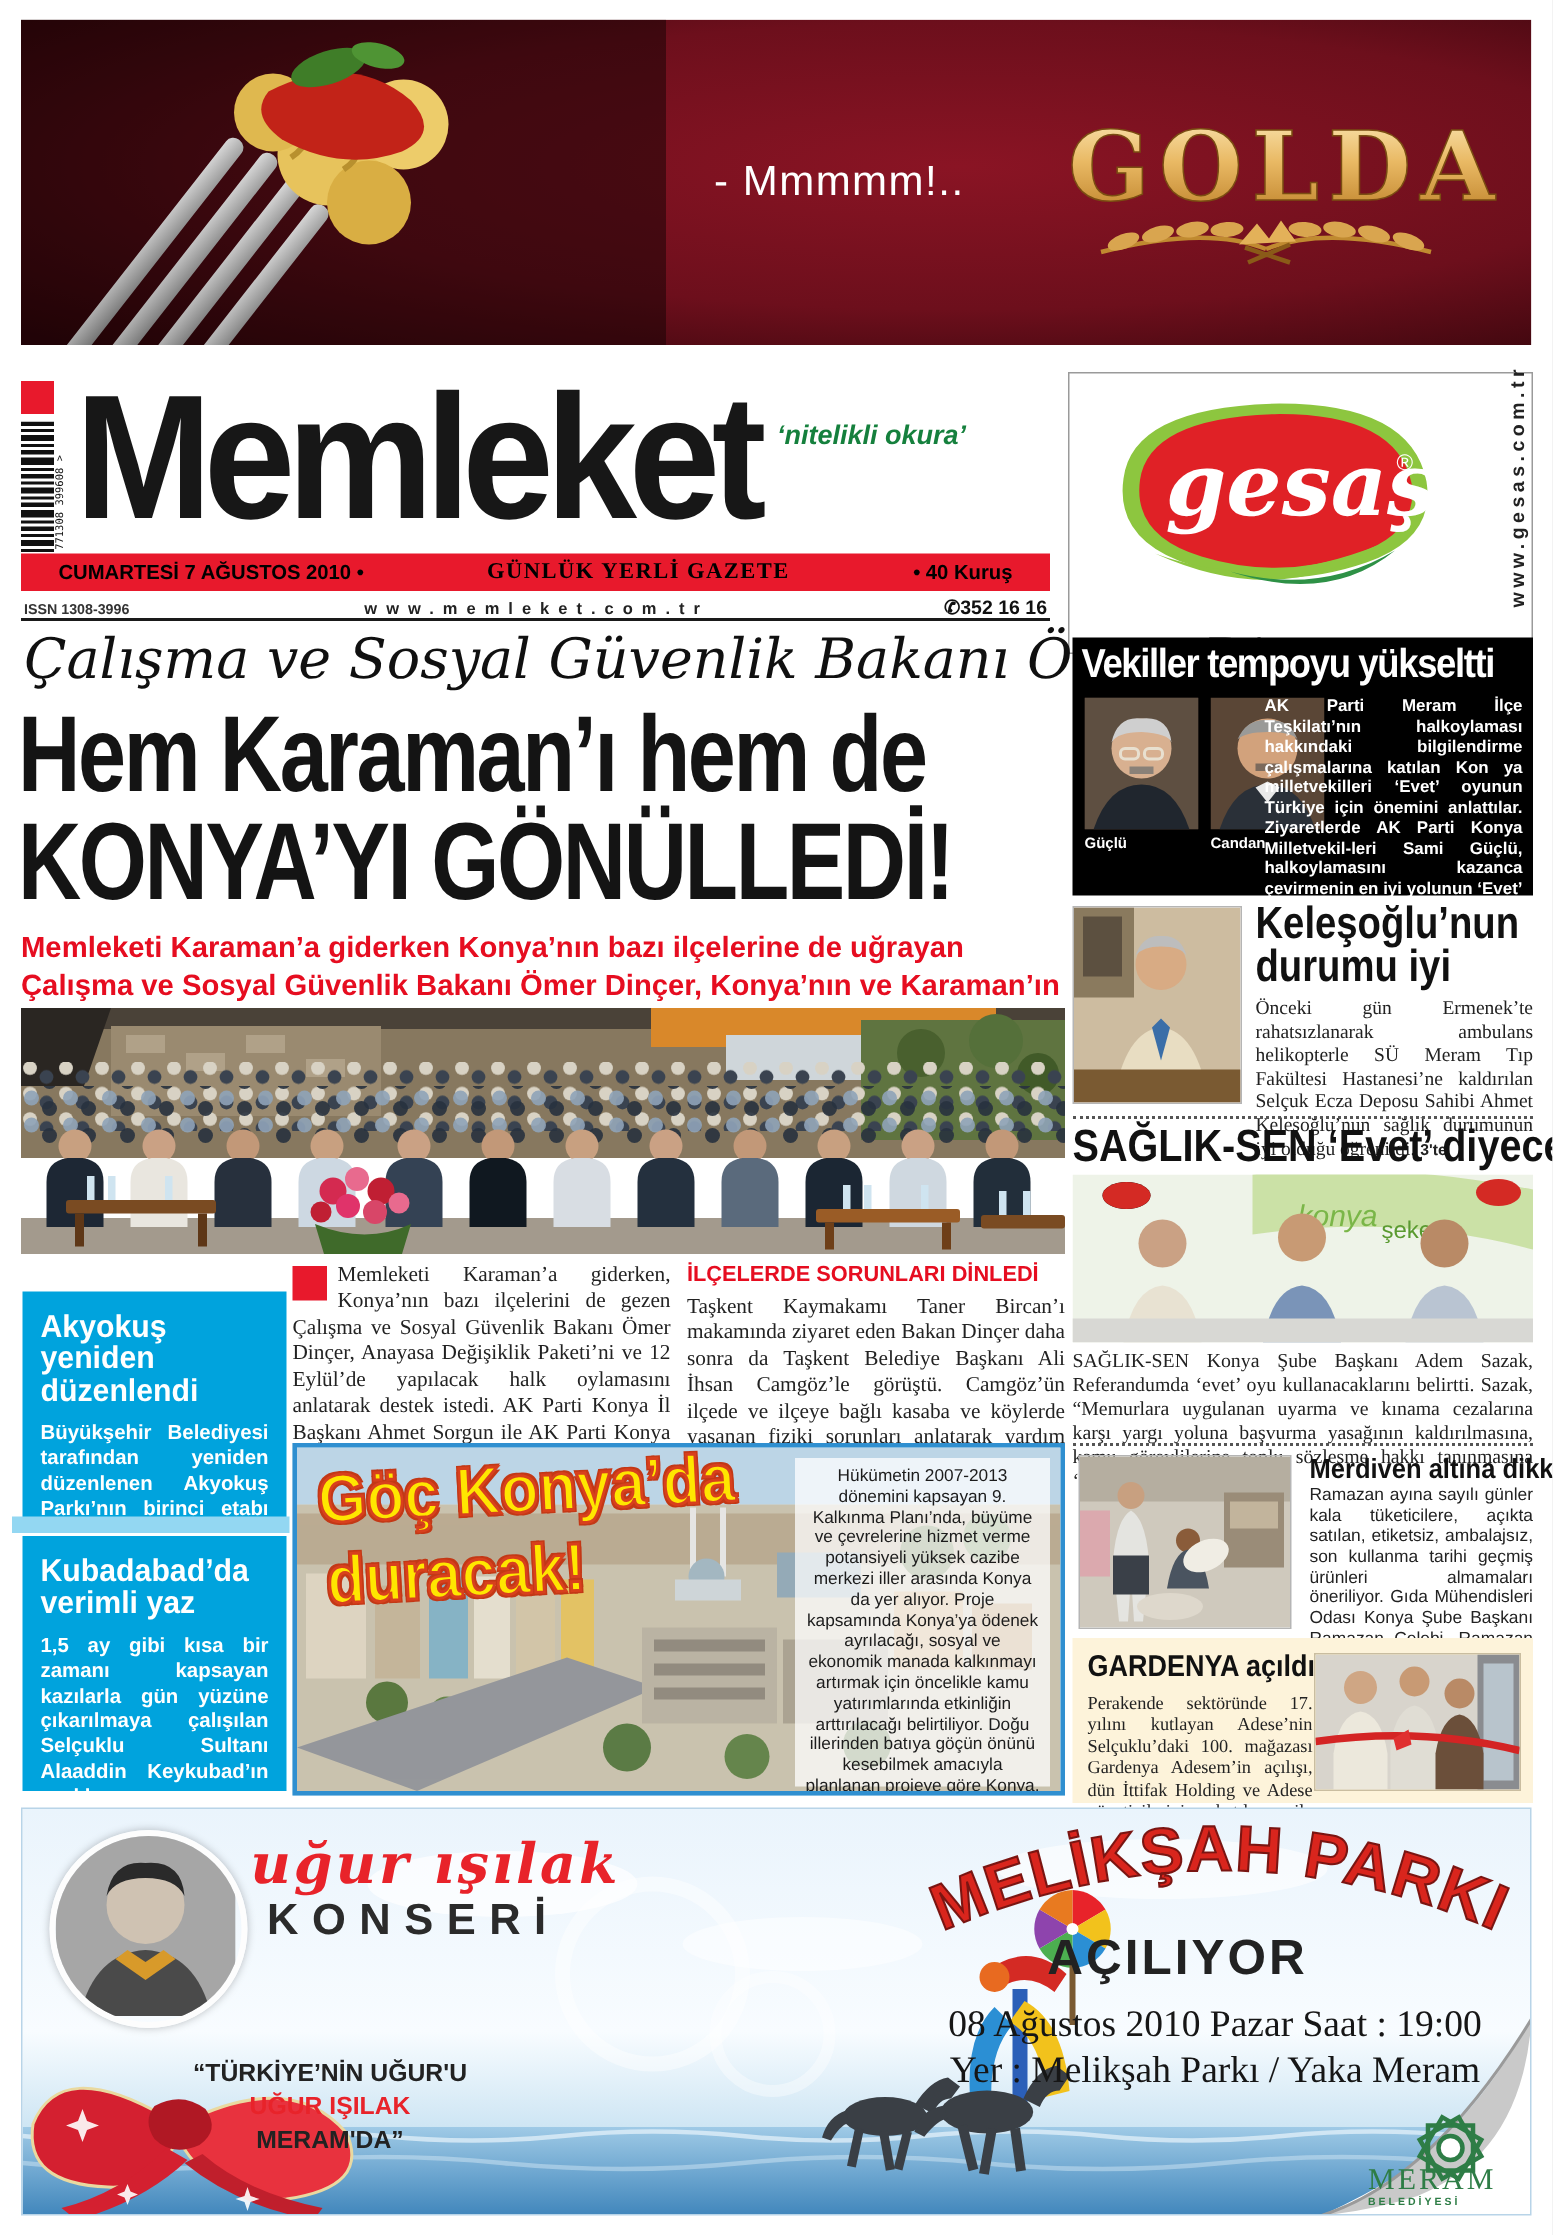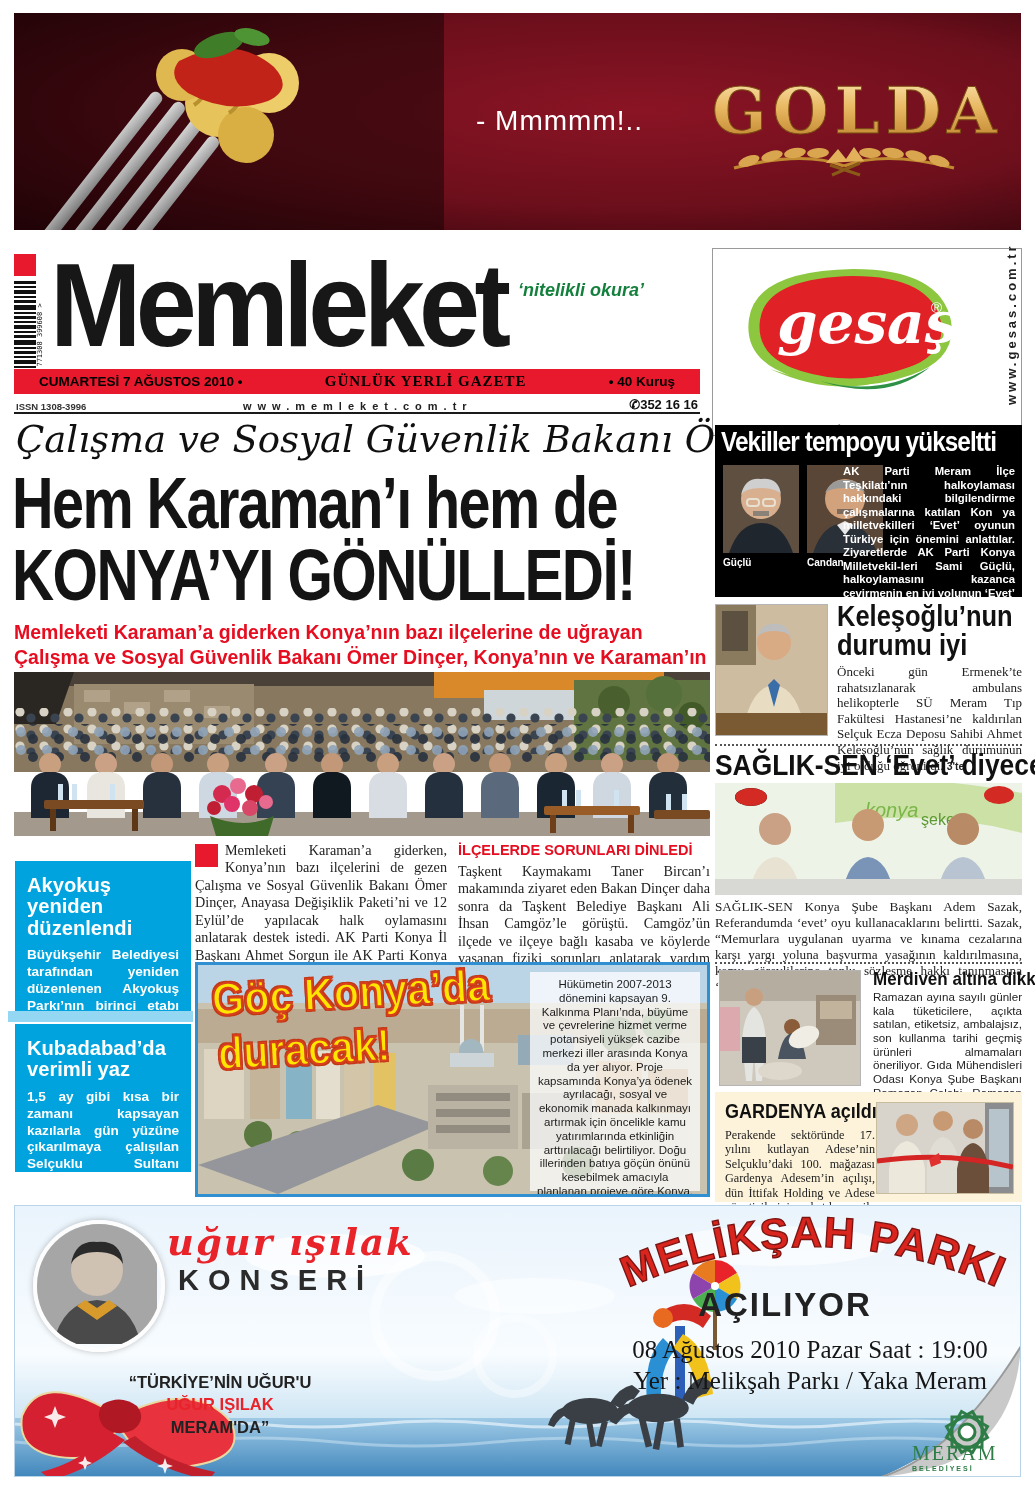--- a/index.html
+++ b/index.html
@@ -47,21 +47,21 @@
   .articles{left:195px;top:842px;width:515px;display:flex;gap:11px;}
   .artcol{width:252px;font-family:"Liberation Serif",serif;font-size:14.2px;line-height:1.23;text-align:justify;color:#222;}
   .dropcap{float:left;width:23px;height:23px;background:#e8192c;margin:2px 7px 0 0;}
   .subhead2{color:#e60d20;font-family:"Liberation Sans",sans-serif;font-weight:bold;font-size:14.5px;margin:0 0 3px 0;}
   .pref{font-family:"Liberation Sans",sans-serif;font-weight:bold;font-size:10.5px;color:#222;}
 
   
   .sb-box{left:15px;width:176px;background:#00a3dd;color:#fff;padding:13px 12px;box-sizing:border-box;}
   .sb1{top:849px;height:160px;margin-top:12px;}
   .sb-sep{left:8px;top:1011px;width:185px;height:11px;background:#93d7f2;}
-  .sb2{top:1024px;height:148px;}
+  .sb2{top:1024px;height:170px;}
   .sb-title{font-size:21px;font-weight:900;line-height:1.02;margin:0 0 9px 0;transform:scaleX(.96);transform-origin:left;}
   .sb-body{font-size:13.6px;font-weight:bold;line-height:1.24;text-align:justify;}
   .sb-ref{font-size:9px;font-weight:bold;}
 
   
   .goc{left:195px;top:962px;width:515px;height:235px;border:3px solid #2f8fd0;box-sizing:border-box;overflow:hidden;background:#bcd9ea;}
   .goc-hl{position:absolute;font-weight:900;color:#ffe600;font-size:45px;line-height:1;
           transform:rotate(-3deg) scaleX(.92);transform-origin:left;
           -webkit-text-stroke:2px #d8401d;text-shadow:2px 2px 0 #c33816,-2px -2px 0 #c33816,2px -2px 0 #c33816,-2px 2px 0 #c33816;}
   .goc-h1{left:14px;top:12px;}

